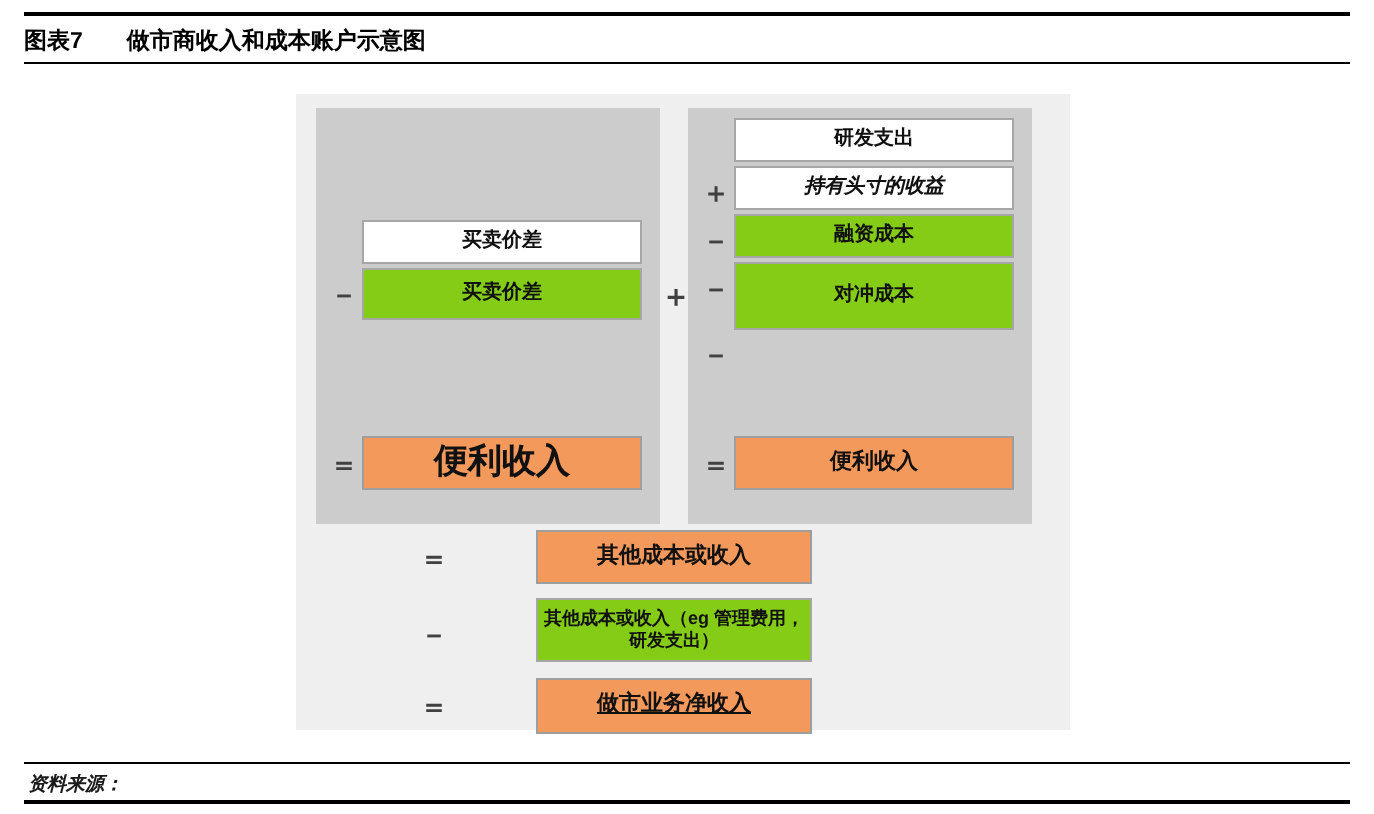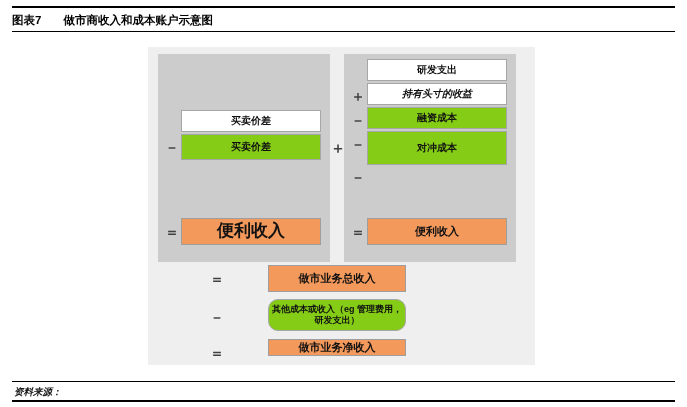--- a/index.html
+++ b/index.html
@@ -128,27 +128,27 @@
 
   <div class="op" style="left:203px;top:90px;">－</div>
   <div class="box peach" style="left:219px;top:84px;width:140px;height:34px;">对冲成本</div>
 
   <div class="op" style="left:203px;top:123px;">－</div>
 
   <div class="op" style="left:203px;top:178px;">＝</div>
   <div class="box orange" style="left:219px;top:171px;width:140px;height:27px;font-size:11px;">便利收入</div>
 
   <div class="op" style="left:62px;top:225px;">＝</div>
-  <div class="box orange" style="left:120px;top:218px;width:138px;height:27px;font-size:11px;">做市业务总收入</div>
+  <div class="box orange" style="left:120px;top:218px;width:138px;height:27px;font-size:11px;">其他成本或收入</div>
 
   <div class="op" style="left:62px;top:263px;">－</div>
-  <div class="box peach small" style="left:120px;top:252px;width:138px;height:32px;border-radius:10px;">其他成本或收入（eg 管理费用，研发支出）</div>
+  <div class="box peach small" style="left:120px;top:252px;width:138px;height:32px;">其他成本或收入（eg 管理费用，研发支出）</div>
 
   <div class="op" style="left:62px;top:299px;">＝</div>
-  <div class="box orange" style="left:120px;top:292px;width:138px;height:17px;font-size:11px;">做市业务净收入</div>
+  <div class="box orange" style="left:120px;top:292px;width:138px;height:28px;font-size:11px;text-decoration:underline;">做市业务净收入</div>
 
 </div>
 
 <div id="footer-rule-top"></div>
 <div id="source-line">
   <span class="src-label">资料来源：</span>
 </div>
 <div id="footer-rule-bottom"></div>
 
 </body></html>

